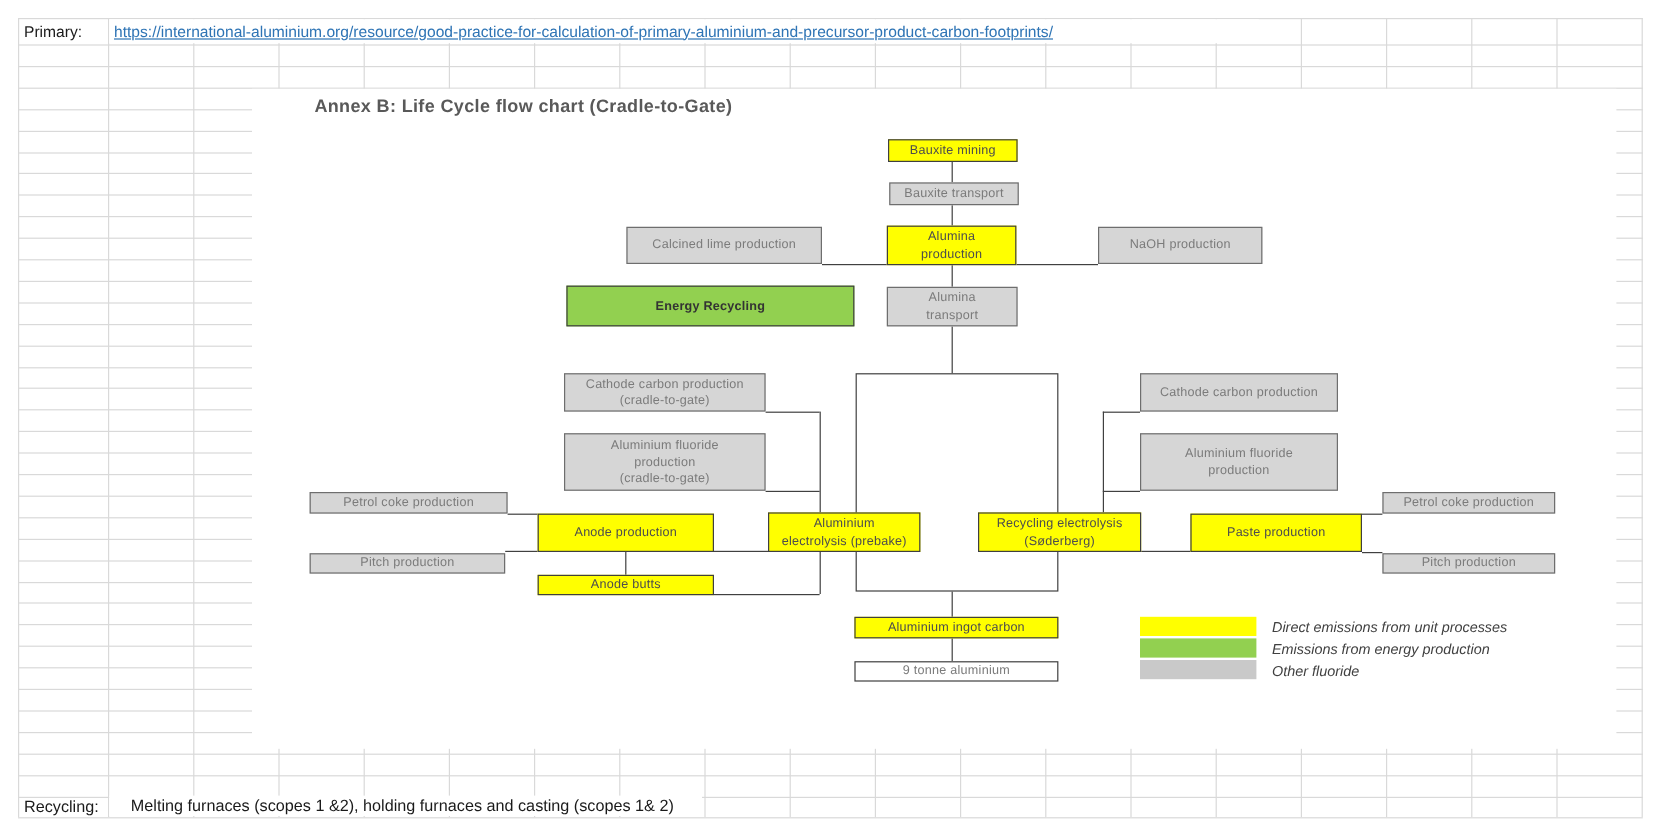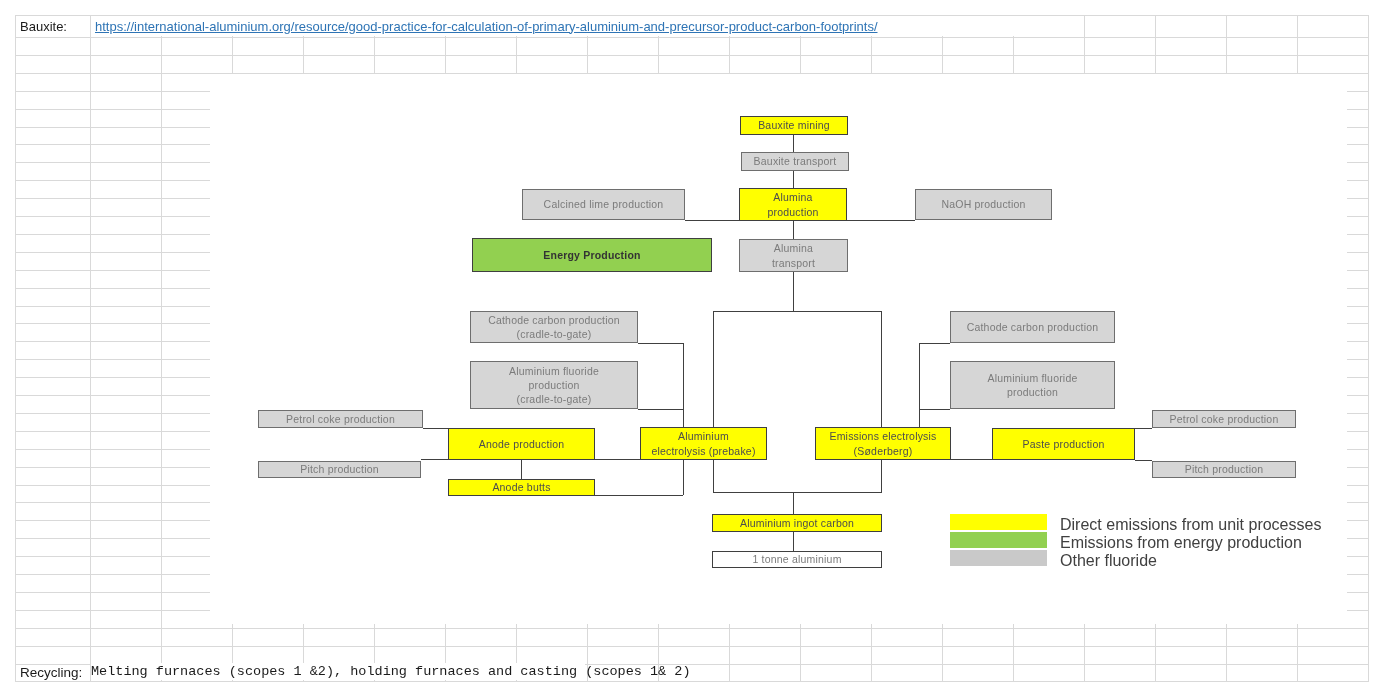--- a/index.html
+++ b/index.html
@@ -14,21 +14,21 @@
   .fig-title{position:absolute;left:52px;top:6px;font-size:15px;font-weight:bold;color:#595959;letter-spacing:.3px;white-space:nowrap;}
   .node{position:absolute;display:flex;align-items:center;justify-content:center;text-align:center;
         font-size:10.5px;line-height:1.35;letter-spacing:.2px;white-space:pre-line;box-sizing:border-box;z-index:2;}
   .node.yellow{background:#ffff00;border:1px solid #3f3f3f;color:#4d4d4d;}
   .node.green{background:#92d050;border:1px solid #3f3f3f;color:#333333;font-weight:bold;}
   .node.gray{background:#d6d6d6;border:1px solid #6e6e6e;color:#7b7b7b;}
   .node.white{background:#ffffff;border:1px solid #3f3f3f;color:#7b7b7b;}
   .conn{position:absolute;background:#404040;z-index:1;}
   .bigrect{position:absolute;border:1.5px solid #404040;background:transparent;z-index:1;box-sizing:border-box;}
   .legend-swatch{position:absolute;width:97px;height:16px;z-index:2;}
-  .legend-label{position:absolute;font-size:16px;color:#404040;white-space:nowrap;z-index:2;}
+  .legend-label{position:absolute;font-size:12px;color:#404040;white-space:nowrap;z-index:2;font-style:italic;}
 </style>
 </head>
 <body>
 
 <div class="screen">
 
   <div id="grid">
       <div class="gl" style="left: 15px; top: 15px; width: 1px; height: 666.4px;"></div>
       <div class="gl" style="left: 90px; top: 15px; width: 1px; height: 666.4px;"></div>
       <div class="gl" style="left: 161px; top: 15px; width: 1px; height: 666.4px;"></div>
@@ -82,63 +82,64 @@
       <div class="gl" style="left: 15px; top: 556.1px; width: 1354px; height: 1px;"></div>
       <div class="gl" style="left: 15px; top: 574px; width: 1354px; height: 1px;"></div>
       <div class="gl" style="left: 15px; top: 591.9px; width: 1354px; height: 1px;"></div>
       <div class="gl" style="left: 15px; top: 609.8px; width: 1354px; height: 1px;"></div>
       <div class="gl" style="left: 15px; top: 627.7px; width: 1354px; height: 1px;"></div>
       <div class="gl" style="left: 15px; top: 645.6px; width: 1354px; height: 1px;"></div>
       <div class="gl" style="left: 15px; top: 663.5px; width: 1354px; height: 1px;"></div>
       <div class="gl" style="left: 15px; top: 681.4px; width: 1354px; height: 1px;"></div>
     </div>
 
-  <div class="cell-label" style="left:20px;top:19px;">Bauxite:</div>
+  <div class="cell-label" style="left:20px;top:19px;">Primary:</div>
   <div class="overflow-bg" style="left:91px;top:16px;width:958px;height:20px;">
     <span class="url" style="margin-left:4px;">https://international-aluminium.org/resource/good-practice-for-calculation-of-primary-aluminium-and-precursor-product-carbon-footprints/</span>
   </div>
 
   <div class="cell-label" style="left:20px;top:665px;font-size:13.5px;">Recycling:</div>
   <div class="overflow-bg" style="left:91px;top:663px;width:494px;height:17px;">
-    <span class="plain" style="margin-left:0;font-size:13.5px;font-family:Liberation Mono, monospace;">Melting furnaces (scopes 1 &amp;2), holding furnaces and casting (scopes 1&amp; 2)</span>
+    <span class="plain" style="margin-left:18px;font-size:13.5px;">Melting furnaces (scopes 1 &amp;2), holding furnaces and casting (scopes 1&amp; 2)</span>
   </div>
 
   <div class="figure">
+    <div class="fig-title">Annex B: Life Cycle flow chart (Cradle-to-Gate)</div>
     <div class="bigrect" style="left:503px;top:237px;width:169px;height:182px;"></div>
     <div id="diagram">
         <div class="node yellow" style="left: 530px; top: 42px; width: 108px; height: 19px;">Bauxite mining</div>
         <div class="node gray" style="left: 531px; top: 78px; width: 108px; height: 19px;">Bauxite transport</div>
         <div class="node yellow" style="left: 529px; top: 114px; width: 108px; height: 33px;">Alumina
 production</div>
         <div class="node gray" style="left: 312px; top: 115px; width: 163px; height: 31px;">Calcined lime production</div>
         <div class="node gray" style="left: 705px; top: 115px; width: 137px; height: 31px;">NaOH production</div>
-        <div class="node green" style="left: 262px; top: 164px; width: 240px; height: 34px;">Energy Production</div>
+        <div class="node green" style="left: 262px; top: 164px; width: 240px; height: 34px;">Energy Recycling</div>
         <div class="node gray" style="left: 529px; top: 165px; width: 109px; height: 33px;">Alumina
 transport</div>
         <div class="node gray" style="left: 260px; top: 237px; width: 168px; height: 32px;">Cathode carbon production
 (cradle-to-gate)</div>
         <div class="node gray" style="left: 260px; top: 287px; width: 168px; height: 48px;">Aluminium fluoride
 production
 (cradle-to-gate)</div>
         <div class="node gray" style="left: 48px; top: 336px; width: 165px; height: 18px;">Petrol coke production</div>
         <div class="node yellow" style="left: 238px; top: 354px; width: 147px; height: 32px;">Anode production</div>
         <div class="node yellow" style="left: 430px; top: 353px; width: 127px; height: 33px;">Aluminium
 electrolysis (prebake)</div>
         <div class="node gray" style="left: 48px; top: 387px; width: 163px; height: 17px;">Pitch production</div>
         <div class="node yellow" style="left: 238px; top: 405px; width: 147px; height: 17px;">Anode butts</div>
         <div class="node gray" style="left: 740px; top: 237px; width: 165px; height: 32px;">Cathode carbon production</div>
         <div class="node gray" style="left: 740px; top: 287px; width: 165px; height: 48px;">Aluminium fluoride
 production</div>
-        <div class="node yellow" style="left: 605px; top: 353px; width: 136px; height: 33px;">Emissions electrolysis
+        <div class="node yellow" style="left: 605px; top: 353px; width: 136px; height: 33px;">Recycling electrolysis
 (Søderberg)</div>
         <div class="node yellow" style="left: 782px; top: 354px; width: 143px; height: 32px;">Paste production</div>
         <div class="node gray" style="left: 942px; top: 336px; width: 144px; height: 18px;">Petrol coke production</div>
         <div class="node gray" style="left: 942px; top: 387px; width: 144px; height: 17px;">Pitch production</div>
         <div class="node yellow" style="left: 502px; top: 440px; width: 170px; height: 18px;">Aluminium ingot carbon</div>
-        <div class="node white" style="left: 502px; top: 477px; width: 170px; height: 17px;">1 tonne aluminium</div>
+        <div class="node white" style="left: 502px; top: 477px; width: 170px; height: 17px;">9 tonne aluminium</div>
         <div class="conn" style="left: 582.5px; top: 61px; width: 1.5px; height: 17px;"></div>
         <div class="conn" style="left: 582.5px; top: 97px; width: 1.5px; height: 17px;"></div>
         <div class="conn" style="left: 582.5px; top: 147px; width: 1.5px; height: 18px;"></div>
         <div class="conn" style="left: 582.5px; top: 198px; width: 1.5px; height: 39px;"></div>
         <div class="conn" style="left: 582.5px; top: 419px; width: 1.5px; height: 21px;"></div>
         <div class="conn" style="left: 582.5px; top: 458px; width: 1.5px; height: 19px;"></div>
         <div class="conn" style="left: 472.5px; top: 269px; width: 1.5px; height: 84px;"></div>
         <div class="conn" style="left: 472.5px; top: 386px; width: 1.5px; height: 35px;"></div>
         <div class="conn" style="left: 310.5px; top: 386px; width: 1.5px; height: 19px;"></div>
         <div class="conn" style="left: 708.5px; top: 269px; width: 1.5px; height: 84px;"></div>

